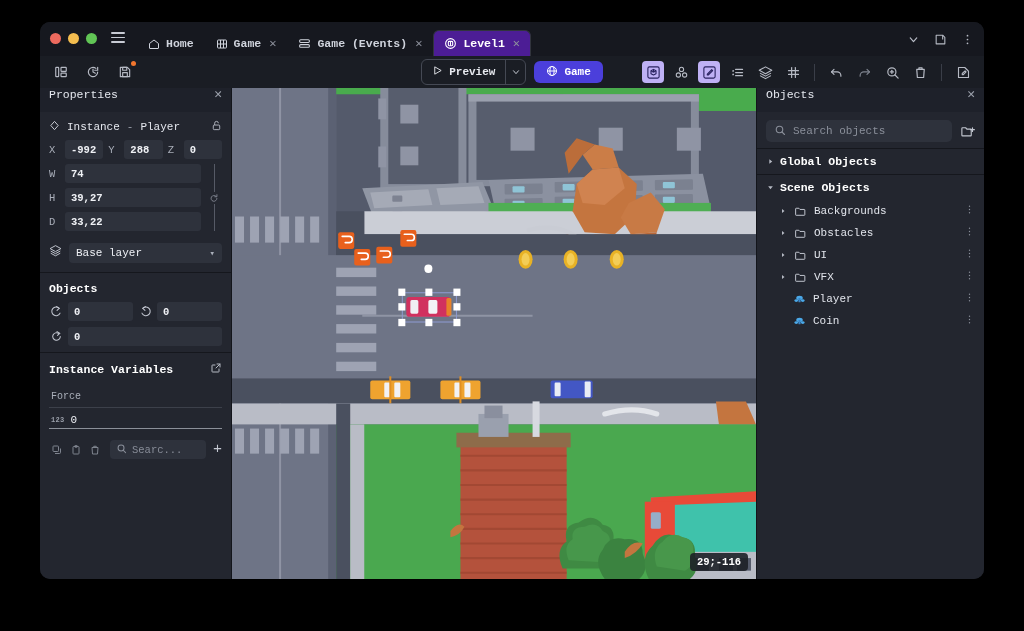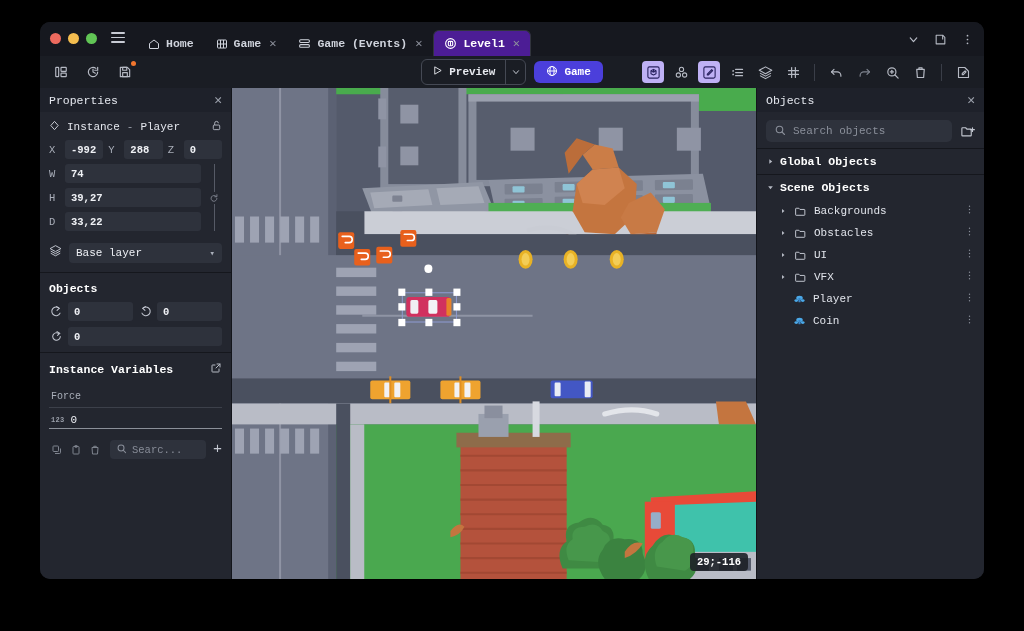--- a/index.html
+++ b/index.html
@@ -119,21 +119,21 @@
   .body { flex: 1; display: flex; min-height: 0; }
 
   
   .lpanel {
     width: 192px; flex: 0 0 192px;
     background: #23262f;
     display: flex; flex-direction: column;
     border-right: 1px solid #13151b;
   }
   .phead {
-    height: 24px; display: flex; align-items: center; justify-content: space-between;
+    height: 24px; display: flex; justify-content: space-between;
     padding: 0 9px; background: #1e212a;
   }
   .phead .t { font-size: 11.5px; color: #e4e7ee; font-weight: 400; }
   .phead .x { color: #9ba0ab; font-size: 13px; line-height: 1; }
 
   .instrow {
     display: flex; align-items: center; gap: 7px;
     padding: 7px 9px 5px 9px;
     font-size: 11px; color: #e4e7ee;
   }

